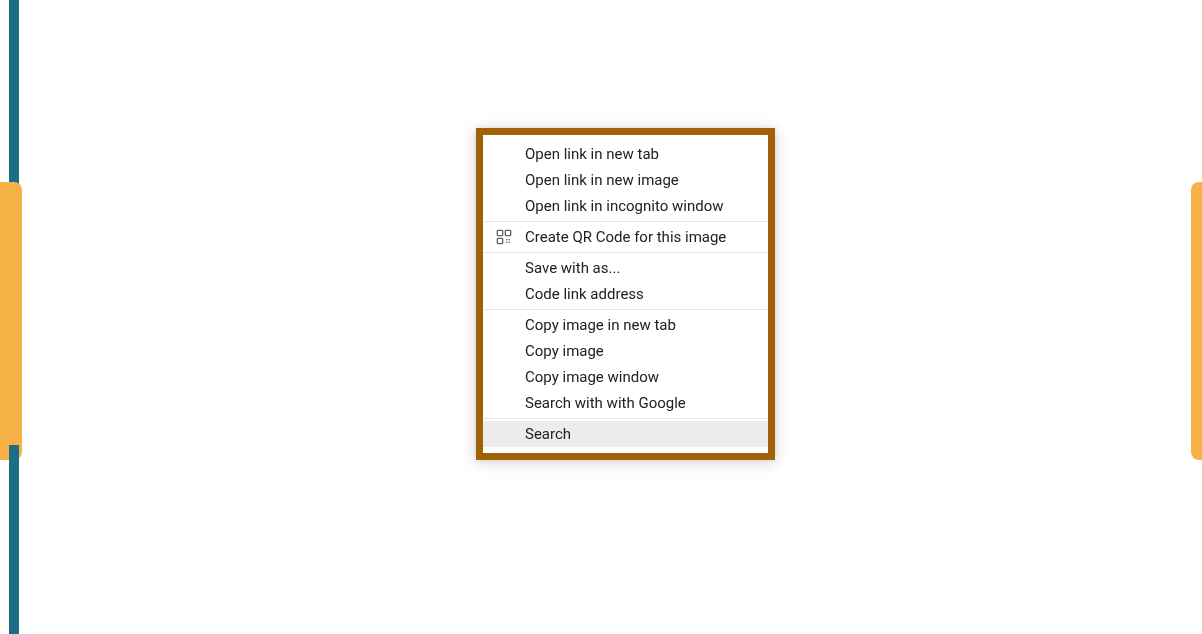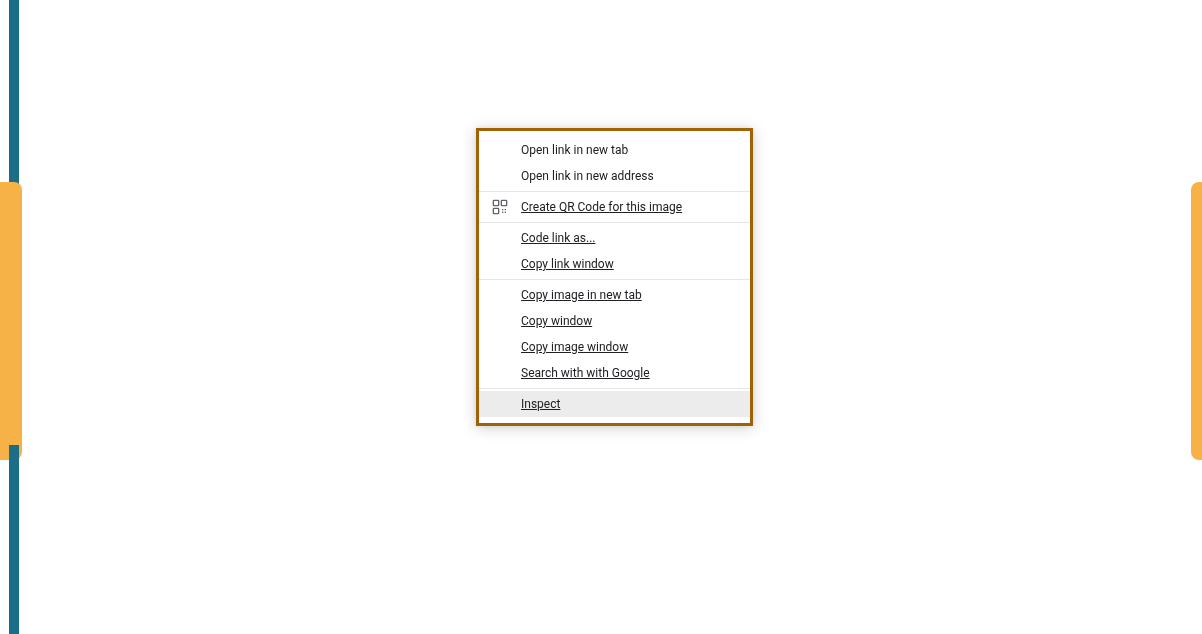--- a/index.html
+++ b/index.html
@@ -50,34 +50,33 @@
       background: #f7b247;
       border-top-left-radius: 8px;
       border-bottom-left-radius: 8px;
     }
 
     
     .context-menu {
       position: absolute;
       left: 476px;
       top: 128px;
-      width: 277px;
+      width: 299px;
       background: #ffffff;
-      border: 3px solid #a16207;
+      border: 7px solid #a16207;
       box-shadow: 0 2px 14px rgba(0,0,0,0.18), 0 0 4px rgba(0,0,0,0.08);
-      font-size: 12px;
+      font-size: 15px;
       color: #202124;
       padding: 4px 0;
     }
     .menu-section {
       padding: 2px 0;
     }
     .menu-section + .menu-section {
       border-top: 1px solid #e6e6e6;
-      text-decoration: underline;
     }
     .menu-item {
       display: flex;
       align-items: center;
       height: 26px;
       padding: 0 12px 0 42px;
       cursor: default;
       position: relative;
       white-space: nowrap;
     }
@@ -106,21 +105,24 @@
 <div class="left-bar-teal-bottom"></div>
 <div class="right-bar-orange"></div>
 
 <div class="context-menu">
 
   <div class="menu-section">
     <div class="menu-item">
       <span>Open link in new tab</span>
     </div>
     <div class="menu-item">
-      <span>Open link in new address</span>
+      <span>Open link in new image</span>
+    </div>
+    <div class="menu-item">
+      <span>Open link in incognito window</span>
     </div>
   </div>
 
   <div class="menu-section">
     <div class="menu-item">
       <span class="icon-slot">
         <svg class="qr-icon" viewBox="0 0 24 24" fill="none" stroke="#5f6368" stroke-width="2">
           <rect x="2" y="2" width="8" height="8" rx="1"></rect>
           <rect x="14" y="2" width="8" height="8" rx="1"></rect>
           <rect x="2" y="14" width="8" height="8" rx="1"></rect>
@@ -129,41 +131,41 @@
           <rect x="15" y="19" width="2" height="2" fill="#5f6368" stroke="none"></rect>
           <rect x="19" y="19" width="2" height="2" fill="#5f6368" stroke="none"></rect>
         </svg>
       </span>
       <span>Create QR Code for this image</span>
     </div>
   </div>
 
   <div class="menu-section">
     <div class="menu-item">
-      <span>Code link as...</span>
+      <span>Save with as...</span>
     </div>
     <div class="menu-item">
-      <span>Copy link window</span>
+      <span>Code link address</span>
     </div>
   </div>
 
   <div class="menu-section">
     <div class="menu-item">
       <span>Copy image in new tab</span>
     </div>
     <div class="menu-item">
-      <span>Copy window</span>
+      <span>Copy image</span>
     </div>
     <div class="menu-item">
       <span>Copy image window</span>
     </div>
     <div class="menu-item">
       <span>Search with with Google</span>
     </div>
   </div>
 
   <div class="menu-section">
     <div class="menu-item highlight">
-      <span>Inspect</span>
+      <span>Search</span>
     </div>
   </div>
 
 </div>
 
 </body></html>

